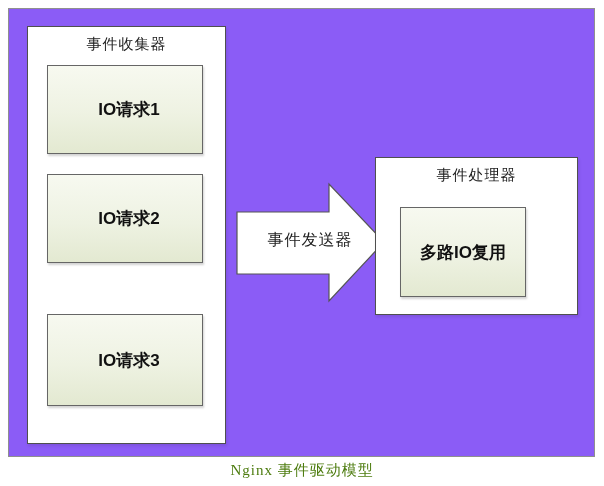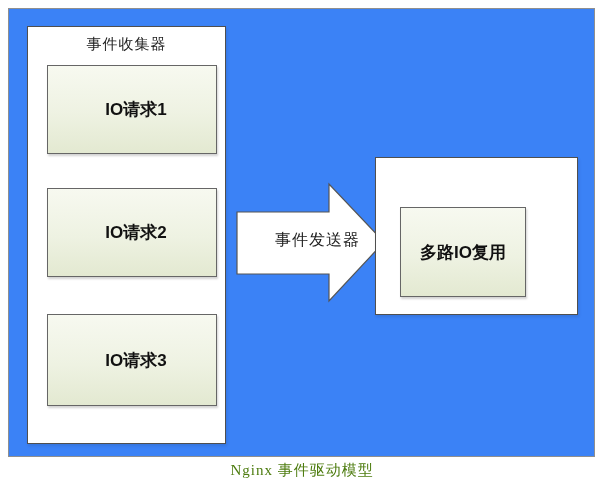--- a/index.html
+++ b/index.html
@@ -3,51 +3,51 @@
 <meta charset="utf-8">
 <style>
   html,body{margin:0;padding:0;background:#ffffff;}
   .canvas{
     position:relative;width:604px;height:486px;background:#ffffff;
     font-family:"Liberation Serif","DejaVu Serif",serif;color:#1c1c1c;
     overflow:hidden;
   }
   .outer-frame{
     position:absolute;left:8px;top:8px;width:587px;height:449px;
-    border:1px solid #8f8f8f;background:#3b82f6;box-sizing:border-box;
+    border:1px solid #8f8f8f;background:#8b5cf6;box-sizing:border-box;
   }
   .group-box{
     position:absolute;background:#ffffff;border:1px solid #4f4f4f;
     box-sizing:border-box;box-shadow:1px 2px 3px rgba(0,0,0,0.10);
   }
   .collector{left:18px;top:17px;width:199px;height:418px;}
   .processor{left:366px;top:148px;width:203px;height:158px;}
   .group-title{
     position:absolute;left:0;top:8px;width:100%;text-align:center;
     font-size:15px;letter-spacing:1px;white-space:nowrap;
   }
   .gradient-box{
     position:absolute;box-sizing:border-box;
     border:1px solid #666666;
     background:linear-gradient(to bottom,#f7f9f0 0%,#eef2e2 55%,#e3e9d1 100%);
     box-shadow:1px 2px 2px rgba(0,0,0,0.18);
     display:flex;align-items:center;justify-content:center;
     font-family:"Liberation Sans","DejaVu Sans",sans-serif;
     font-weight:bold;font-size:17px;color:#111111;
   }
-  .io-box{left:19px;width:170px;height:89px;padding-left:8px;}
+  .io-box{left:19px;width:156px;height:89px;padding-left:8px;}
   .io-box.b1{top:38px;}
-  .io-box.b2{top:161px;text-align:right;}
+  .io-box.b2{top:147px;text-align:right;}
   .io-box.b3{top:287px;height:92px;}
   .mux-box{left:24px;top:49px;width:126px;height:90px;}
   .arrow-wrap{position:absolute;left:226px;top:170px;width:152px;height:126px;}
   .arrow-wrap svg{display:block;width:100%;height:100%;}
   .arrow-label{
-    position:absolute;left:230px;top:221px;width:142px;text-align:left;
-    font-size:16px;letter-spacing:1px;white-space:nowrap;color:#1c1c1c;padding-left:36px;
+    position:absolute;left:230px;top:221px;width:142px;text-align:center;
+    font-size:16px;letter-spacing:1px;white-space:nowrap;color:#1c1c1c;
   }
   .caption{
     position:absolute;left:0;top:461px;width:604px;text-align:center;
     font-size:15px;letter-spacing:1px;color:#4d7c0f;white-space:nowrap;
   }
 </style>
 </head>
 <body>
 
 <div class="canvas">
@@ -62,20 +62,21 @@
     </div>
 
     <div class="arrow-wrap">
       <svg viewBox="0 0 152 126">
         <polygon points="2,33 94,33 94,5 149,63 94,122 94,95 2,95" fill="#ffffff" stroke="#555555" stroke-width="1.2" stroke-linejoin="miter"></polygon>
       </svg>
     </div>
     <div class="arrow-label">事件发送器</div>
 
     <div class="group-box processor">
+      <div class="group-title">事件处理器</div>
       <div class="gradient-box mux-box">多路IO复用</div>
     </div>
 
   </div>
 
   <div class="caption">Nginx 事件驱动模型</div>
 
 </div>
 
 </body></html>

